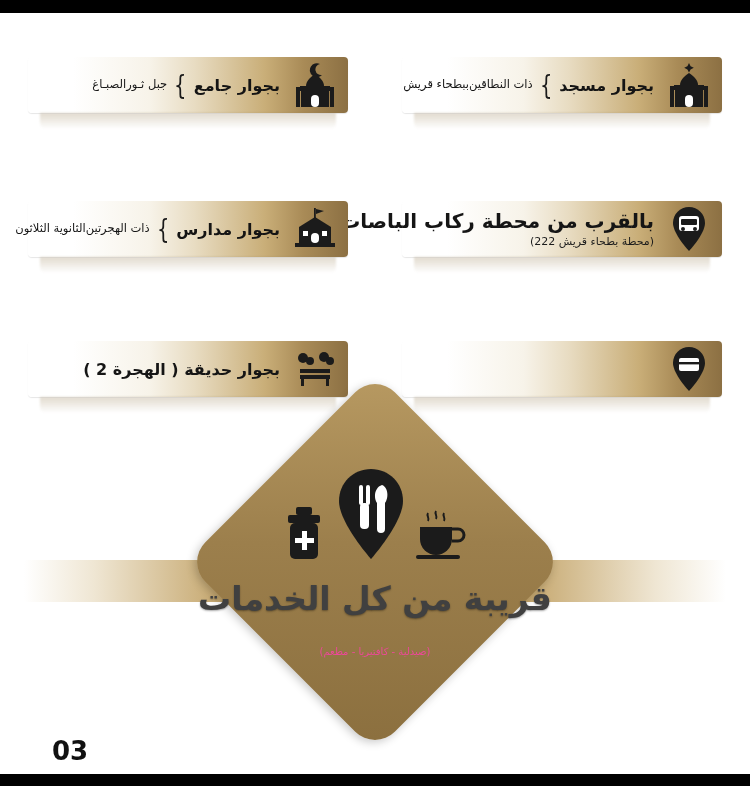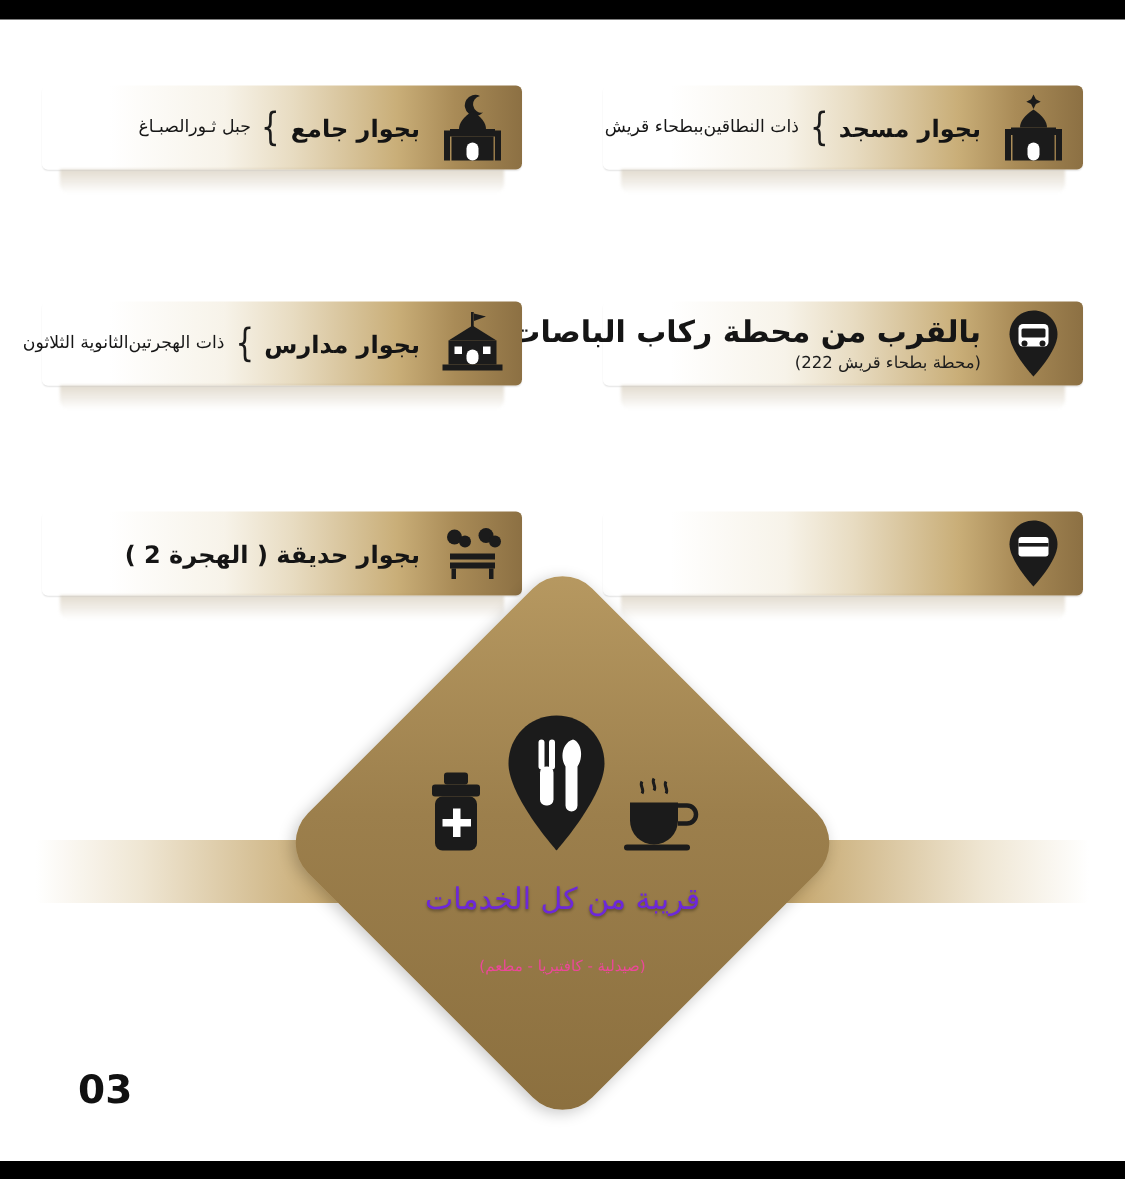--- a/index.html
+++ b/index.html
@@ -189,36 +189,36 @@
   .diamond-icons {
     display: flex;
     flex-direction: row;
     align-items: flex-end;
     justify-content: center;
     gap: 4px;
     margin-bottom: 16px;
     color: #151515;
   }
   .banner-title {
-    font-size: 20px;
-    font-weight: normal;
-    color: #6d28d9;
+    font-size: 33px;
+    font-weight: bold;
+    color: #404040;
     text-shadow: 0 1px 2px rgba(0,0,0,0.35);
     white-space: nowrap;
   }
   .banner-sub {
     margin-top: 28px;
     font-size: 10px;
     color: #ec4899;
     white-space: nowrap;
   }
   .page-number {
     position: absolute;
     left: 52px;
-    bottom: 44px;
+    bottom: 20px;
     font-size: 26px;
     font-weight: bold;
     color: #111111;
     z-index: 20;
   }
   svg { display: block; }
 </style>
 </head>
 <body>
 

